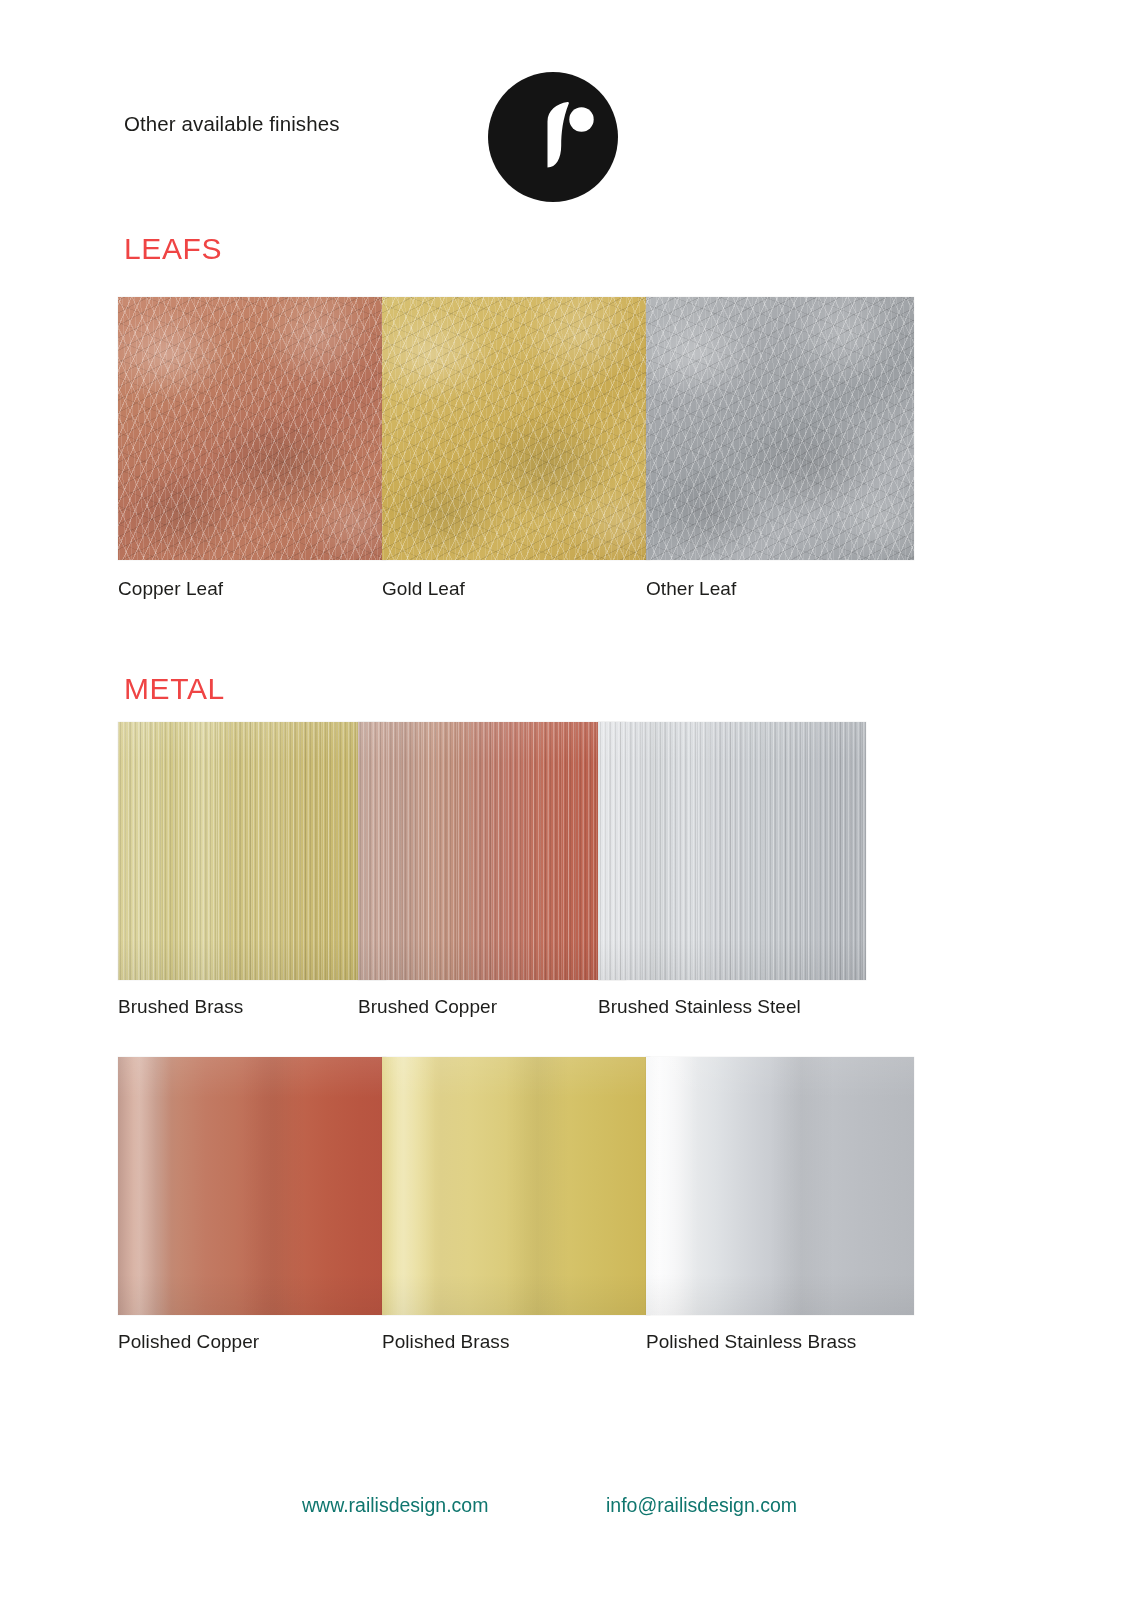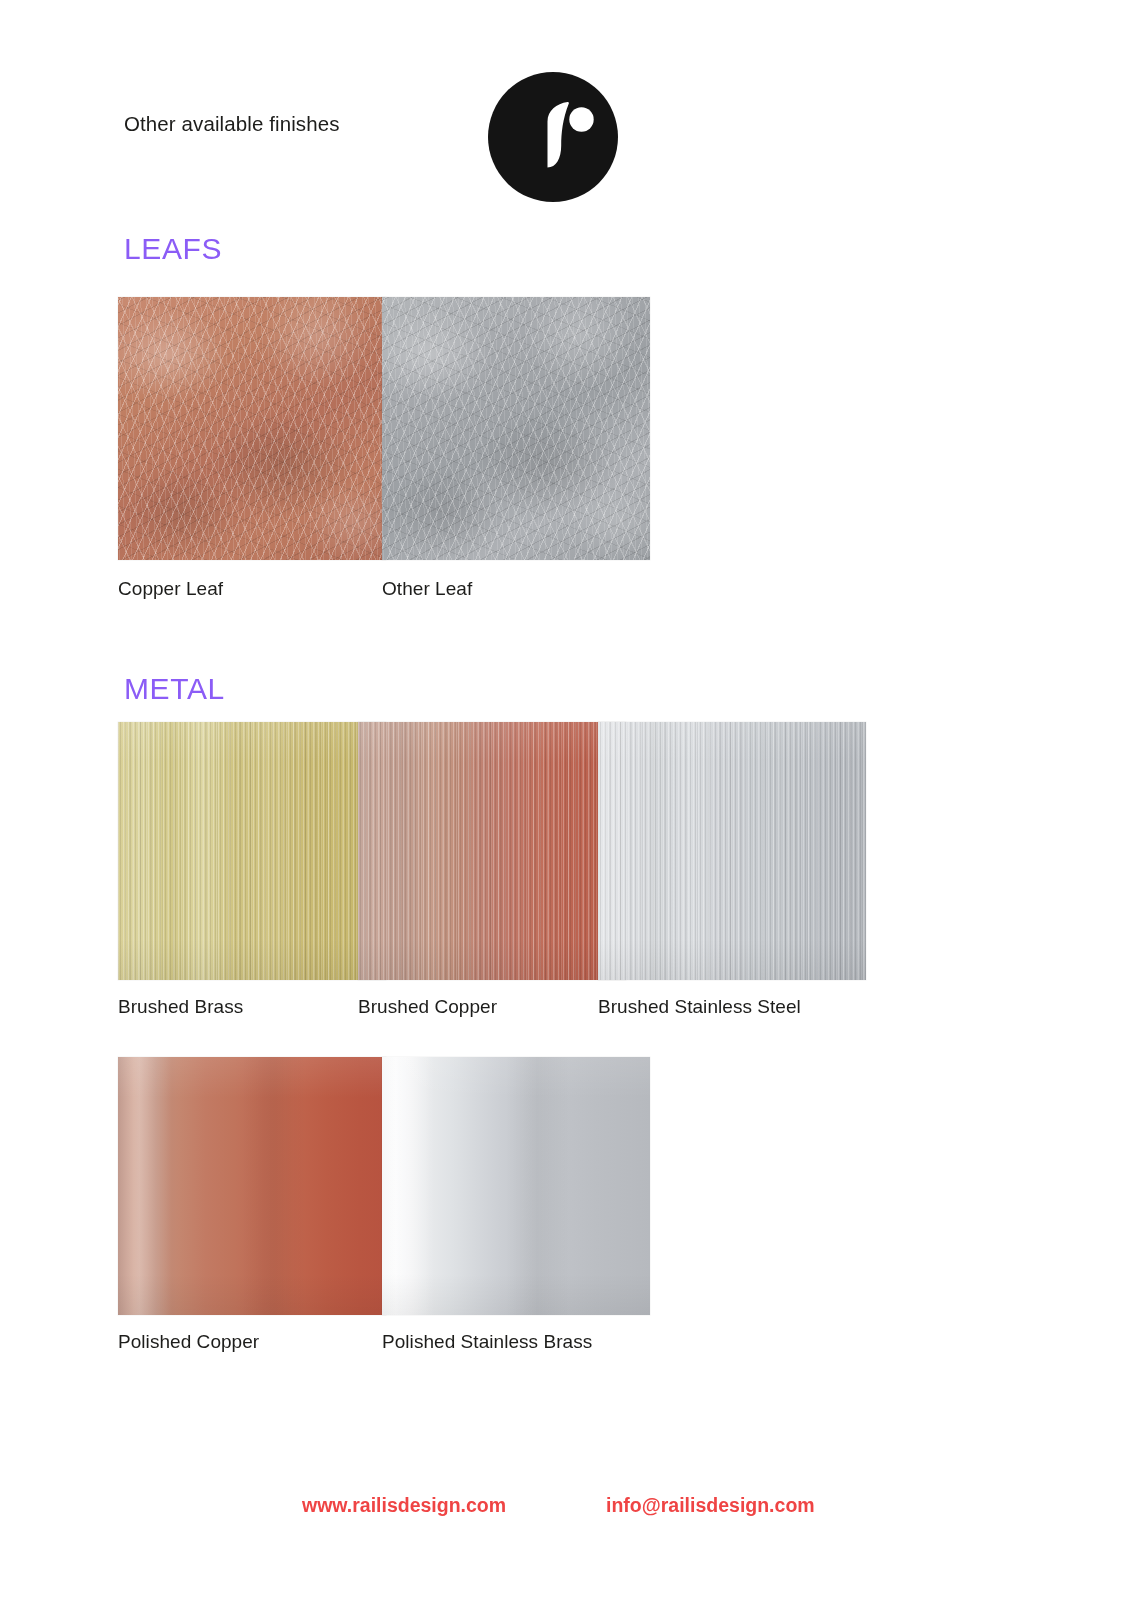--- a/index.html
+++ b/index.html
@@ -23,21 +23,21 @@
     font-size:20.5px; font-weight:400; letter-spacing:.1px; color:#1d1d1b;
     white-space:nowrap;
   }
 
   .logo-wrap { position:absolute; left:488px; top:72px; width:130px; height:130px; }
   .logo-wrap svg { display:block; width:130px; height:130px; }
 
   
   .section-head {
     position:absolute; left:124px;
-    font-size:30px; font-weight:400; letter-spacing:.6px; color:#8b5cf6;
+    font-size:30px; font-weight:400; letter-spacing:.6px; color:#ef4444;
     white-space:nowrap;
   }
   .section-head.leafs { top:232px; }
   .section-head.metal { top:652px;margin-top:20px; }
 
   
   .grid { position:absolute; left:118px; width:900px; display:flex; gap:32px; }
   .grid.leafs   { top:297px; }
   .grid.brushed { top:722px;gap:8px; }
   .grid.polished{ top:1057px; }
@@ -139,21 +139,21 @@
   
   .v-shade {
     position:absolute; inset:0;
     background-image:linear-gradient(180deg, rgba(255,255,255,.10) 0%, rgba(255,255,255,0) 16%, rgba(0,0,0,0) 84%, rgba(0,0,0,.05) 100%);
   }
 
   
   .footer { position:absolute; left:0; top:1494px; width:1140px; height:60px; }
   .footer-item {
     position:absolute; top:0;
-    font-size:19.5px; font-weight:700; color:#ef4444; white-space:nowrap;
+    font-size:19.5px; font-weight:400; color:#0f766e; white-space:nowrap;
   }
   .footer-item.site  { left:302px; }
   .footer-item.email { left:606px; }
 </style>
 </head>
 <body>
 
 <div class="page">
 
   <div class="header">
@@ -180,20 +180,28 @@
 
     <div class="cell">
       <div class="swatch">
         <div class="tex copper-leaf-base"></div>
         <div class="leaf-blotch"></div>
         <div class="leaf-fibers"></div>
       </div>
       <div class="swatch-label">Copper Leaf</div>
     </div>
 
+    <div class="cell">
+      <div class="swatch">
+        <div class="tex gold-leaf-base"></div>
+        <div class="leaf-blotch"></div>
+        <div class="leaf-fibers"></div>
+      </div>
+      <div class="swatch-label">Gold Leaf</div>
+    </div>
 
     <div class="cell">
       <div class="swatch">
         <div class="tex silver-leaf-base"></div>
         <div class="leaf-blotch"></div>
         <div class="leaf-fibers"></div>
       </div>
       <div class="swatch-label">Other Leaf</div>
     </div>
   </div>
@@ -237,20 +245,28 @@
 
     <div class="cell">
       <div class="swatch">
         <div class="tex polished-copper-base"></div>
         <div class="polish-sheen"></div>
         <div class="v-shade"></div>
       </div>
       <div class="swatch-label">Polished Copper</div>
     </div>
 
+    <div class="cell">
+      <div class="swatch">
+        <div class="tex polished-brass-base"></div>
+        <div class="polish-sheen"></div>
+        <div class="v-shade"></div>
+      </div>
+      <div class="swatch-label">Polished Brass</div>
+    </div>
 
     <div class="cell">
       <div class="swatch">
         <div class="tex polished-steel-base"></div>
         <div class="polish-sheen"></div>
         <div class="v-shade"></div>
       </div>
       <div class="swatch-label">Polished Stainless Brass</div>
     </div>
   </div>

